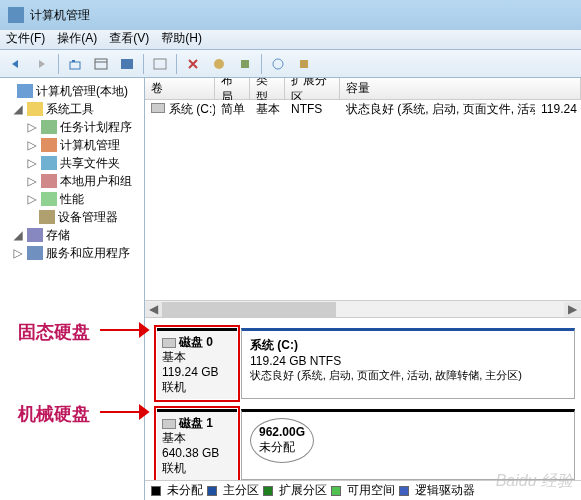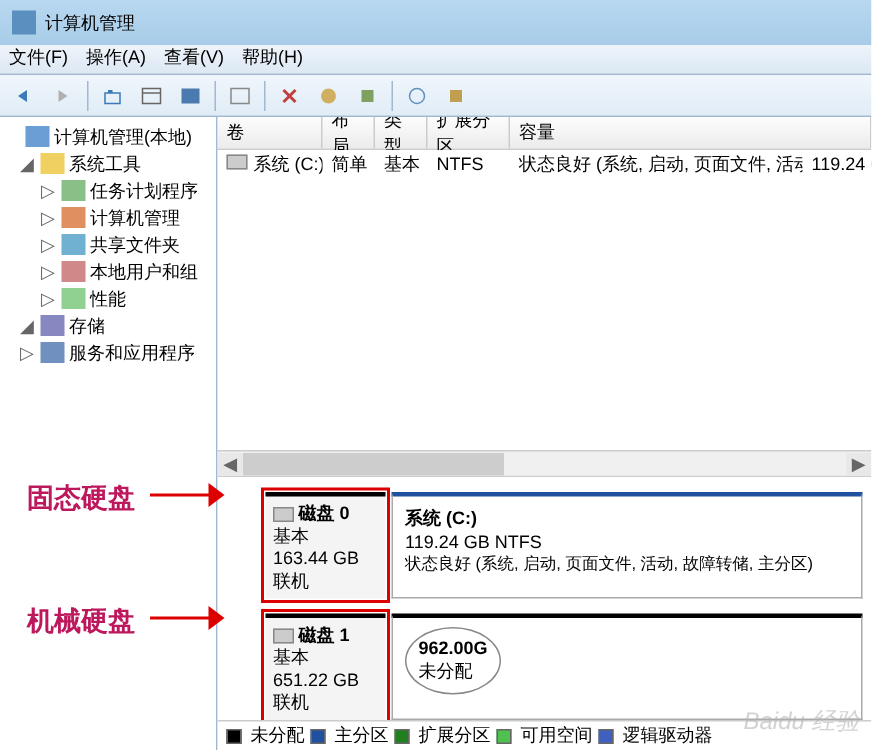--- a/index.html
+++ b/index.html
@@ -41,21 +41,21 @@
 .volrow .vc { padding: 0 6px; overflow: hidden; white-space: nowrap; }
 .drvico { width: 14px; height: 10px; background: #ccc; border: 1px solid #888; display: inline-block; margin-right: 4px; }
 
 .hscroll { height: 17px; background: #f0f0f0; border-top: 1px solid #ccc; position: relative; }
 .hscroll .thumb { position: absolute; left: 17px; width: 40%; height: 15px; background: #cdcdcd; top: 1px; }
 .hscroll .arr { position: absolute; width: 17px; height: 15px; background: #e8e8e8; top: 1px; text-align: center; line-height: 15px; color: #666; }
 
 .diskpane { flex: 1; background: #fff; border-top: 1px solid #ccc; overflow: hidden; padding-top: 6px; }
 .diskrow { display: flex; margin: 4px 6px 10px 12px; }
 .diskinfo { width: 80px; border-top: 3px solid #000; padding: 4px 5px; background: #f4f4f4; }
-.diskinfo.red { outline: 2px solid #d00; outline-offset: 1px; margin-left: 20px; }
+.diskinfo.red { outline: 2px solid #d00; outline-offset: 1px; }
 .diskinfo .dname { font-weight: bold; }
 .diskinfo div { line-height: 15px; }
 .drvico2 { width: 14px; height: 10px; background: #ccc; border: 1px solid #888; display: inline-block; margin-right: 3px; vertical-align: middle; }
 .partarea { flex: 1; display: flex; margin-left: 4px; }
 .part { border-top: 3px solid #2050a0; padding: 6px 8px; background: #fff; border-left: 1px solid #aaa; border-right: 1px solid #aaa; border-bottom: 1px solid #aaa; }
 .part .pname { font-weight: bold; }
 .part .pstat { font-size: 11px; }
 .unalloc { border-top-color: #000; }
 .circle { display: inline-block; border: 1px solid #888; border-radius: 50%; padding: 6px 8px; }
 
@@ -176,20 +176,24 @@
     <div class="tnode" style="padding-left:24px">
         <span class="exp">▷</span>
         <span class="ticon2 ic-user"></span>
         <span>本地用户和组</span>
       </div>
     <div class="tnode" style="padding-left:24px">
         <span class="exp">▷</span>
         <span class="ticon2 ic-perf"></span>
         <span>性能</span>
       </div>
+    <div class="tnode" style="padding-left:34px">
+        <span class="ticon2 ic-dev"></span>
+        <span>设备管理器</span>
+      </div>
     <div class="tnode" style="padding-left:10px">
         <span class="exp">◢</span>
         <span class="ticon2 ic-stor"></span>
         <span>存储</span>
       </div>
     <div class="tnode" style="padding-left:10px">
         <span class="exp">▷</span>
         <span class="ticon2 ic-svc"></span>
         <span>服务和应用程序</span>
       </div>
@@ -220,37 +224,37 @@
       <div class="thumb"></div>
       <div class="arr" style="right:0">▶</div>
     </div>
 
     <div class="diskpane">
 
       <div class="diskrow">
         <div class="diskinfo red">
           <div><span class="drvico2"></span><span class="dname">磁盘 0</span></div>
           <div>基本</div>
-          <div>163.44 GB</div>
+          <div>119.24 GB</div>
           <div>联机</div>
         </div>
         <div class="partarea">
           <div class="part" style="flex:1">
             <div class="pname">系统  (C:)</div>
             <div>119.24 GB NTFS</div>
             <div class="pstat">状态良好 (系统, 启动, 页面文件, 活动, 故障转储, 主分区)</div>
           </div>
         </div>
       </div>
 
       <div class="diskrow">
         <div class="diskinfo red">
           <div><span class="drvico2"></span><span class="dname">磁盘 1</span></div>
           <div>基本</div>
-          <div>651.22 GB</div>
+          <div>640.38 GB</div>
           <div>联机</div>
         </div>
         <div class="partarea">
           <div class="part unalloc" style="flex:1">
             <span class="circle">
               <div class="pname">962.00G</div>
               <div>未分配</div>
             </span>
           </div>
         </div>

